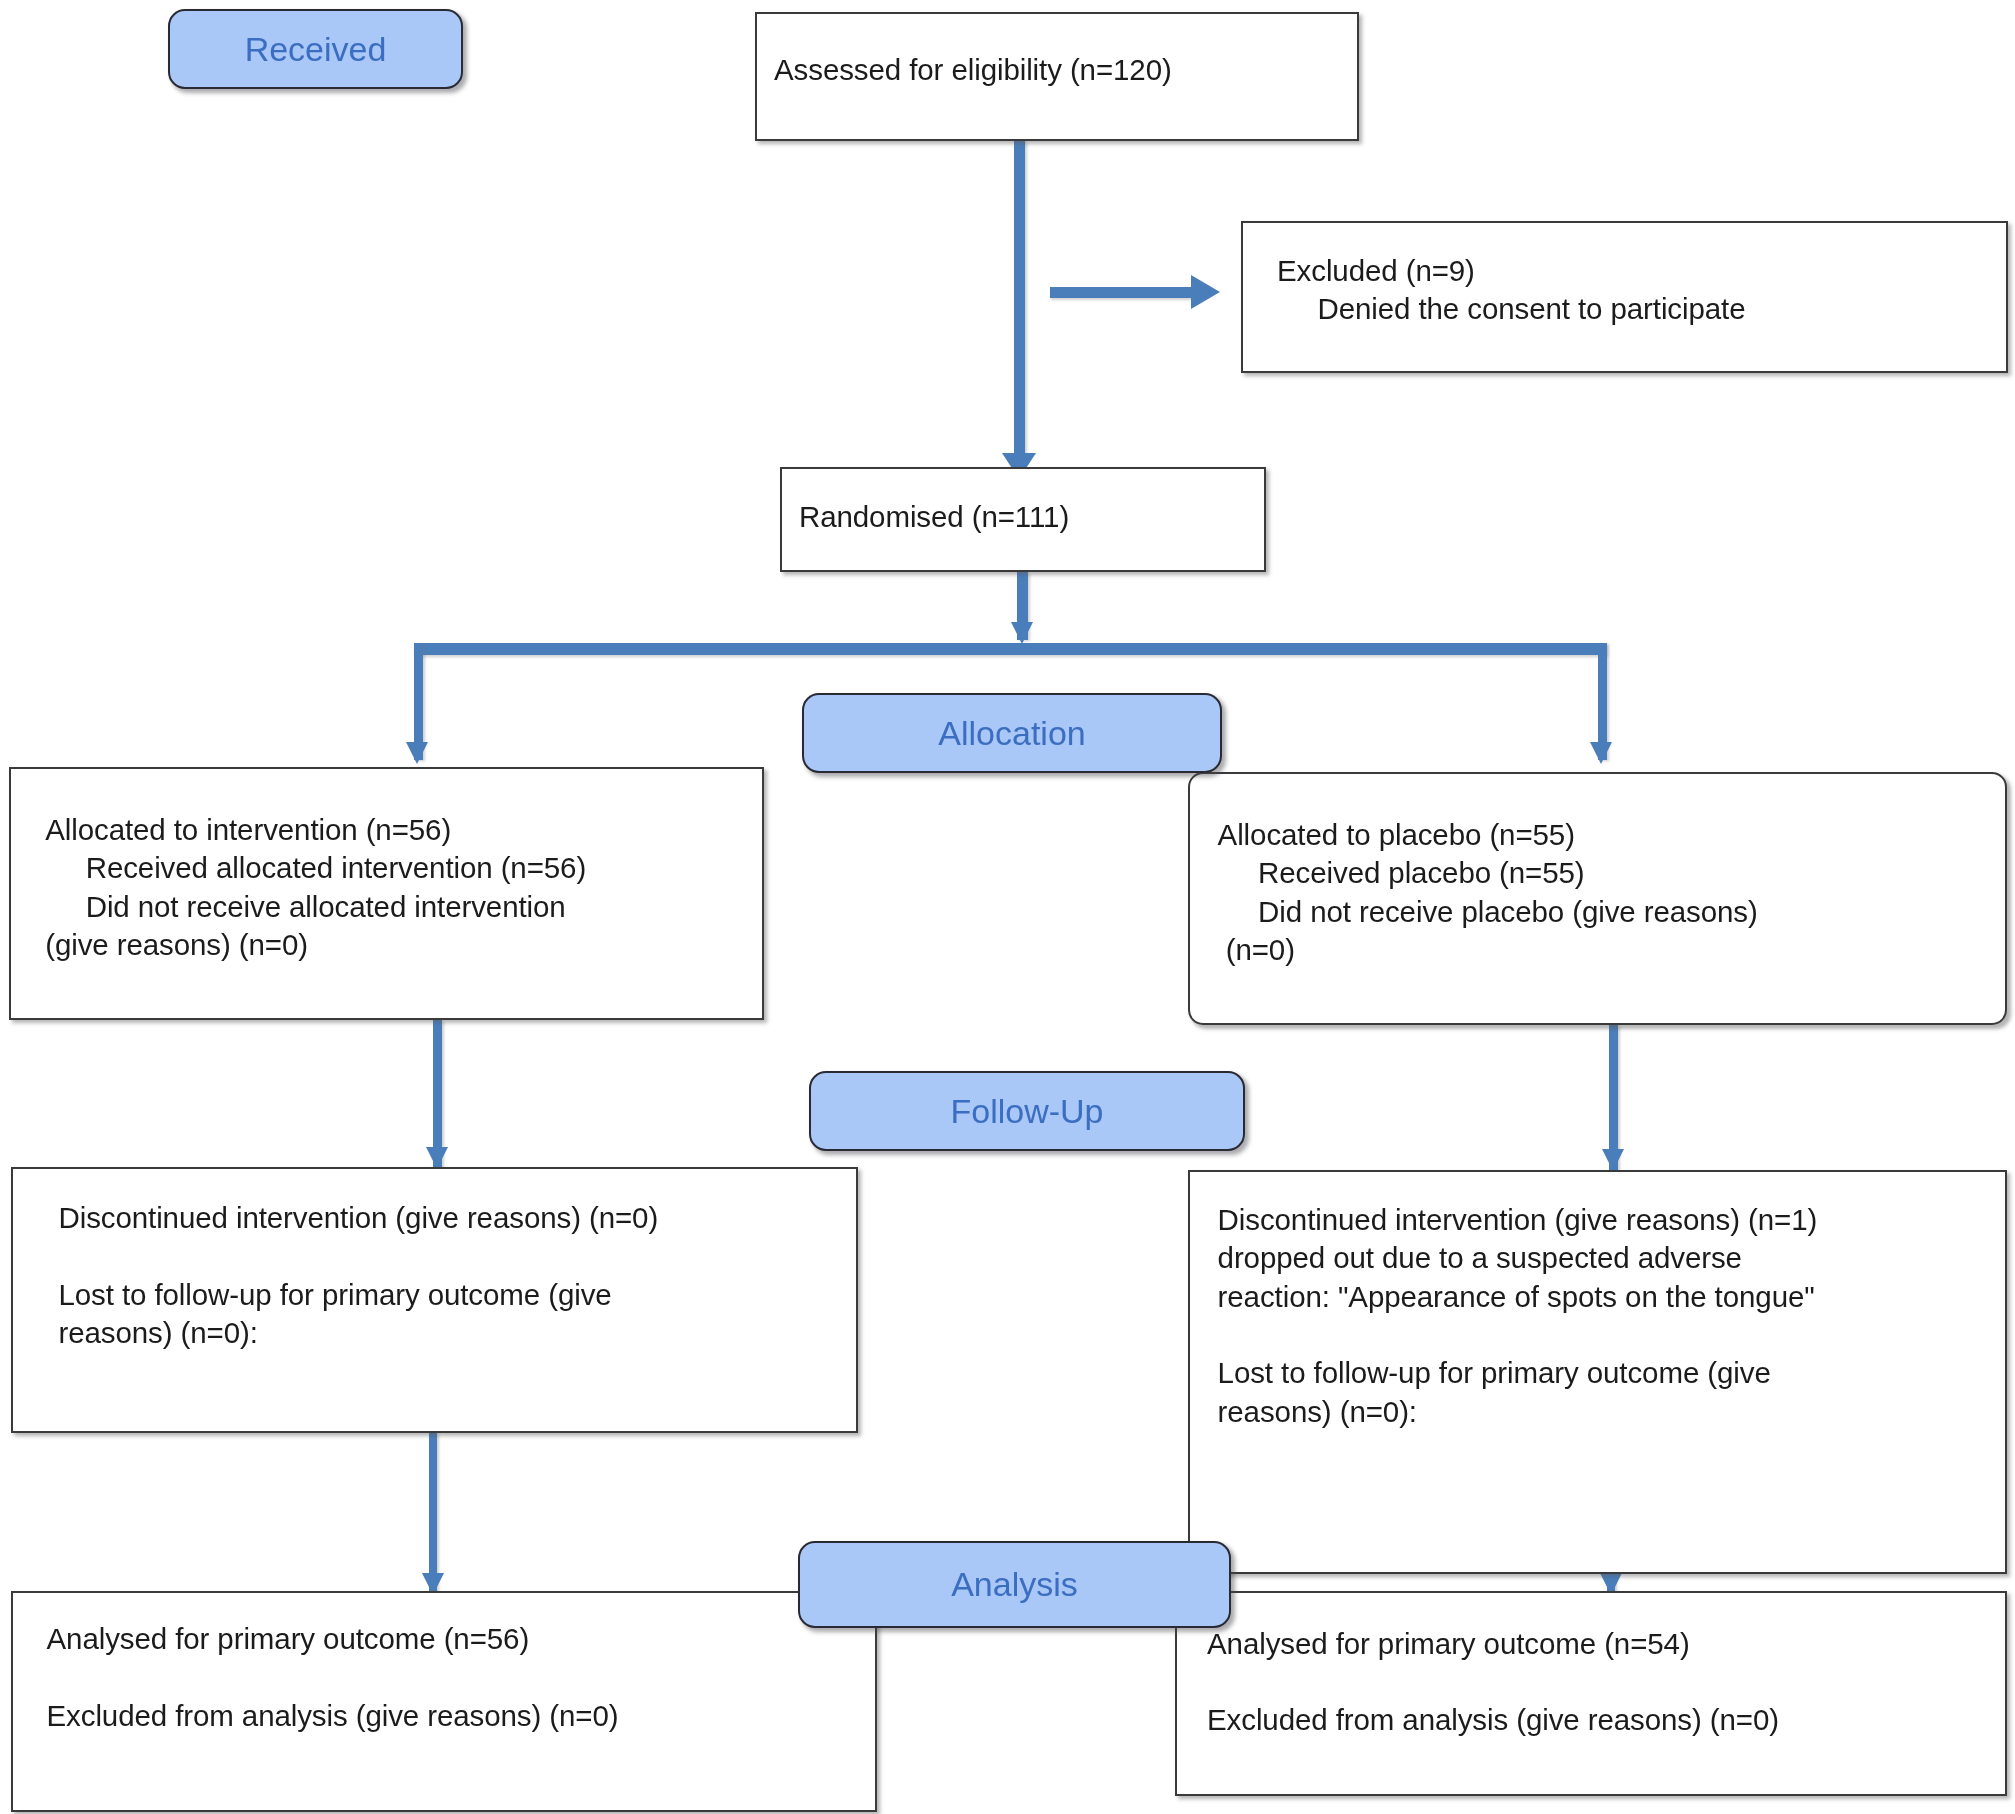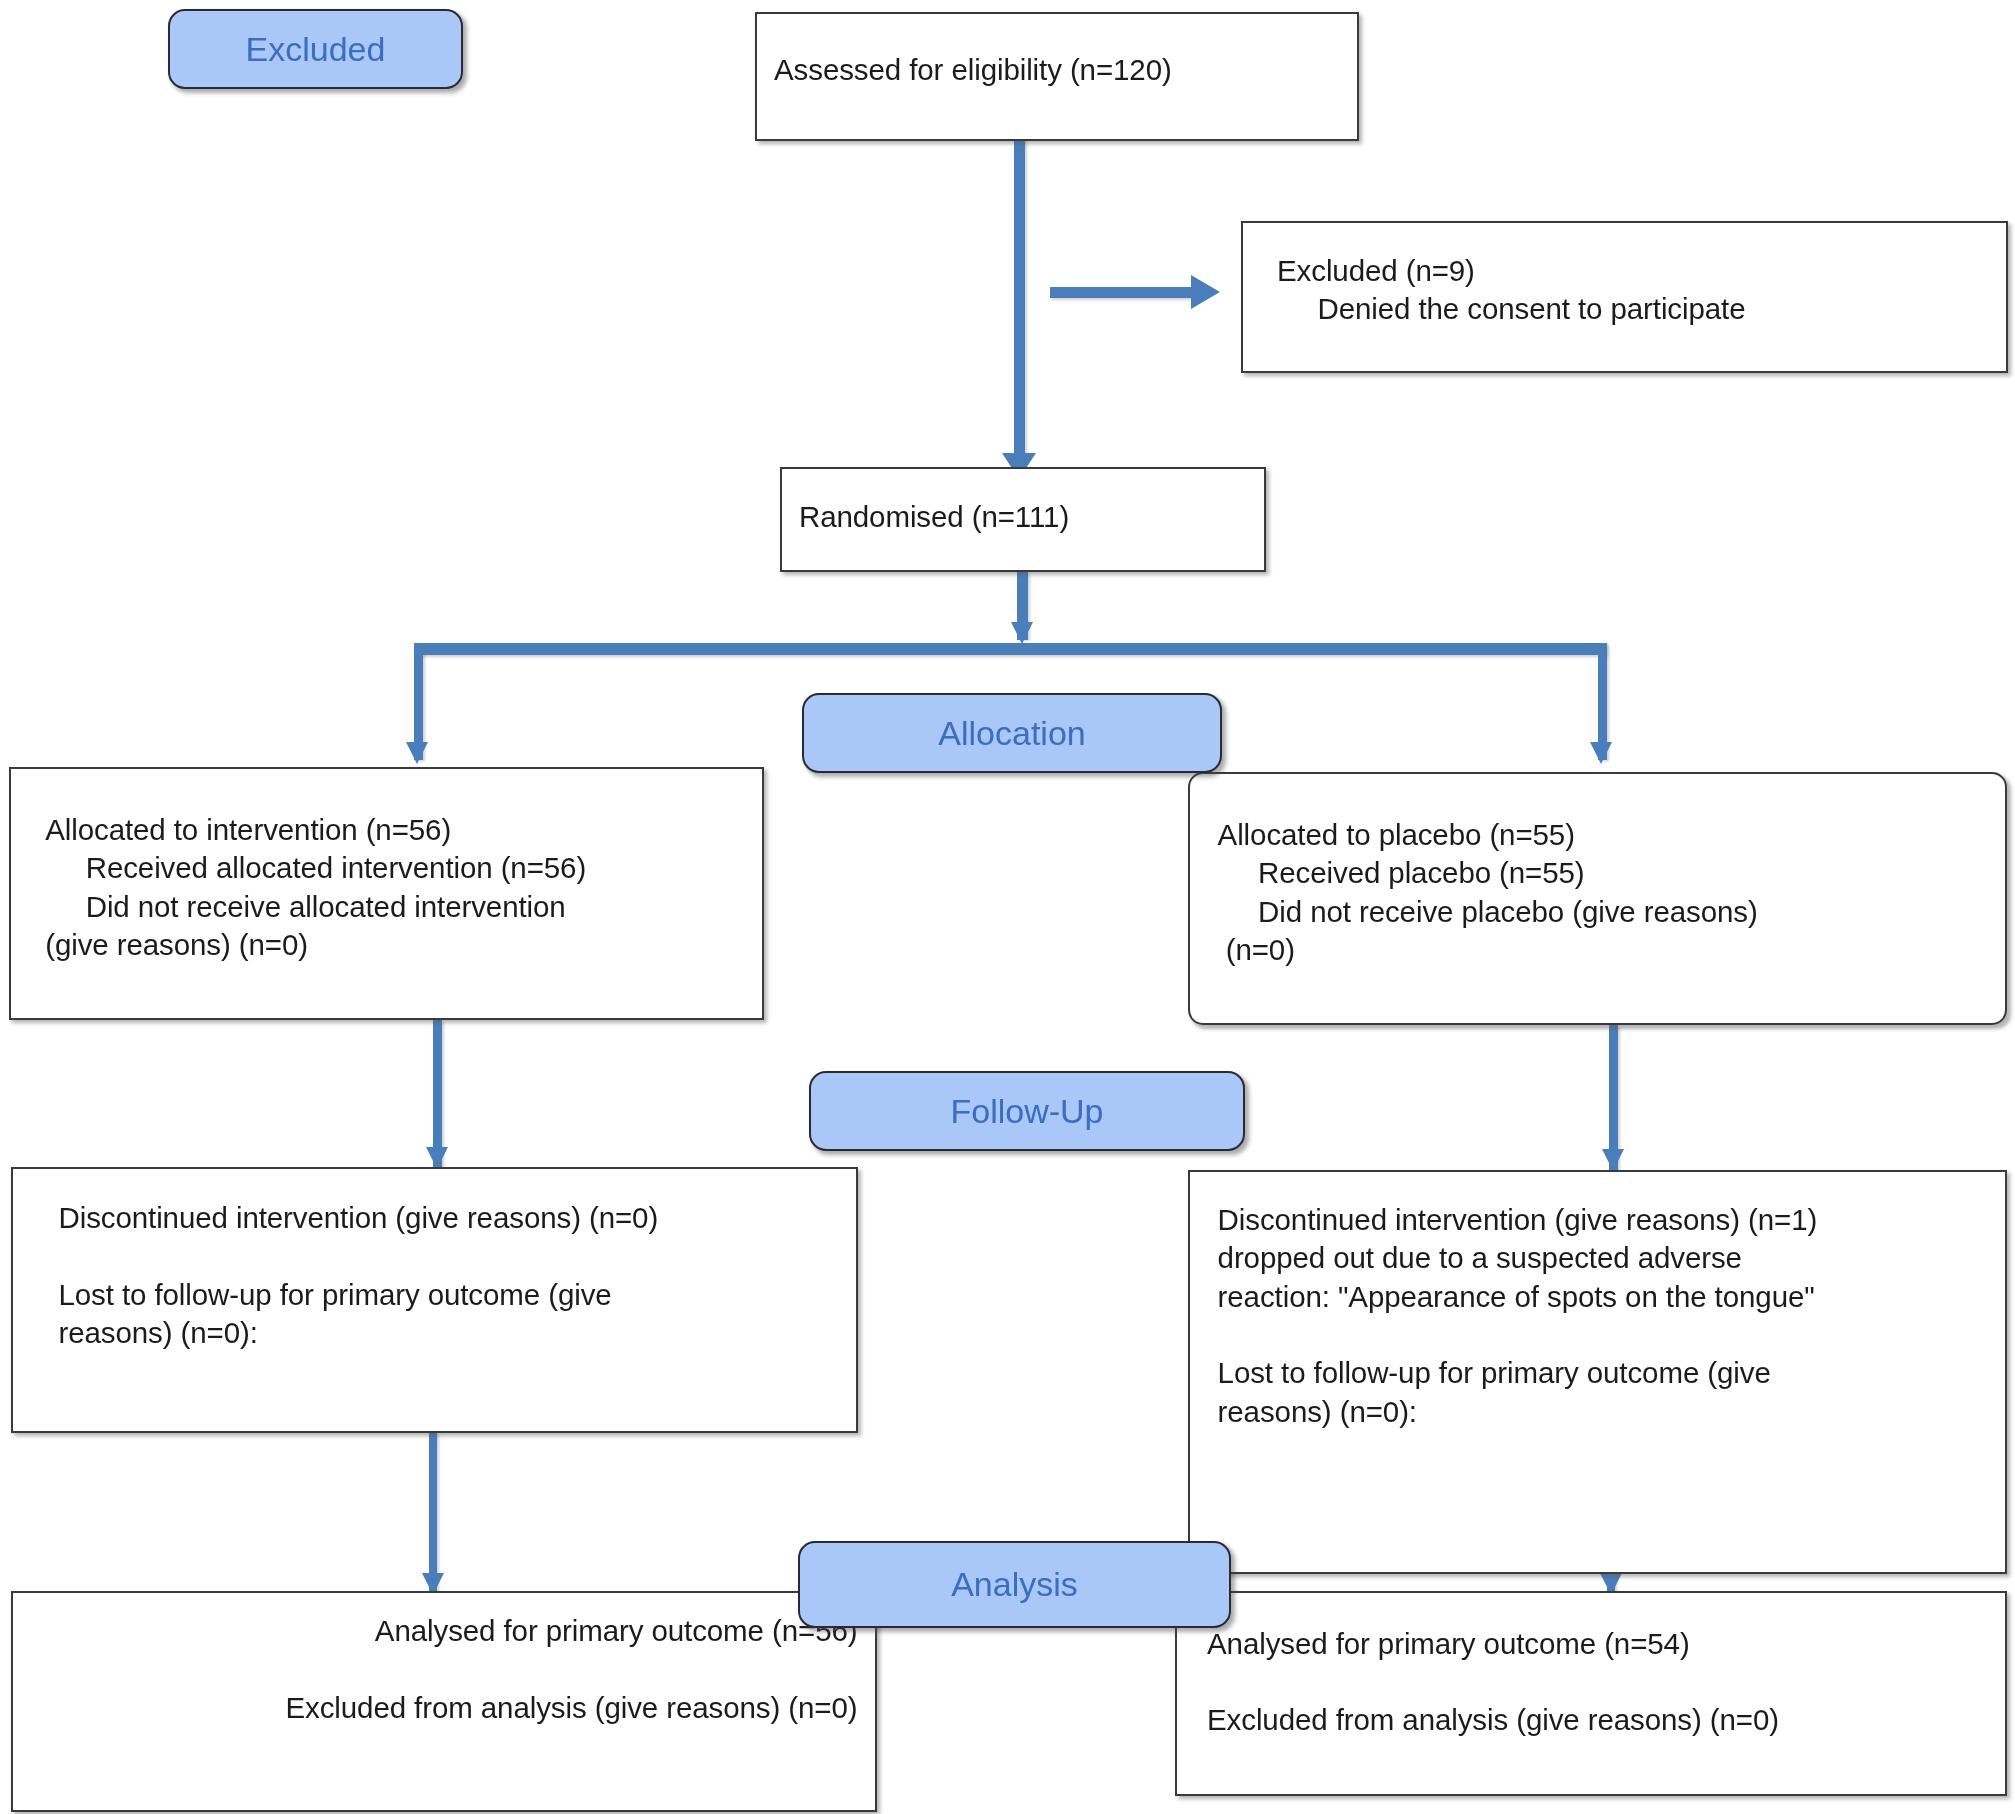--- a/index.html
+++ b/index.html
@@ -82,21 +82,21 @@
     border-left:29px solid #4a7ebb;
     z-index:4;
   }
 </style>
 </head>
 <body>
 
 <div id="stage">
 
   <div class="stage-label" style="left:168px; top:9.2px; width:295px; height:80px;">
-    <span>Excluded</span>
+    <span>Received</span>
   </div>
 
   <div class="box" style="left:755px; top:11.8px; width:604px; height:129px;">
     <div class="txt pad center" style="top:37px; padding-left:17px;">Assessed for eligibility (n=120)</div>
   </div>
 
   <div class="vline" style="left:1014px; top:140px; width:10.5px; height:322px;"></div>
   <div class="arrow-down" style="left:1002px; top:453px;"></div>
 
   <div class="hline" style="left:1050px; top:287px; width:144px; height:10.5px;"></div>
@@ -170,21 +170,21 @@
   <div class="arrow-down thin" style="left:422px; top:1573px;"></div>
 
   <div class="vline" style="left:1607px; top:1503px; width:7.9px; height:93px;"></div>
   <div class="arrow-down thin" style="left:1600px; top:1573px;"></div>
 
   <div class="stage-label" style="left:798px; top:1541px; width:433px; height:87px;text-align:center;">
     <span>Analysis</span>
   </div>
 
   <div class="box" style="left:10.5px; top:1591px; width:866px; height:221px;">
-    <div class="txt pad" style="top:19px; text-align:right;">Analysed for primary outcome (n=56)
+    <div class="txt pad" style="top:27px; ">Analysed for primary outcome (n=56)
 
 Excluded from analysis (give reasons) (n=0)</div>
   </div>
 
   <div class="box" style="left:1175px; top:1591px; width:832px; height:205px;">
     <div class="txt pad" style="top:31.5px; padding-left:30px;">Analysed for primary outcome (n=54)
 
 Excluded from analysis (give reasons) (n=0)</div>
   </div>
 

